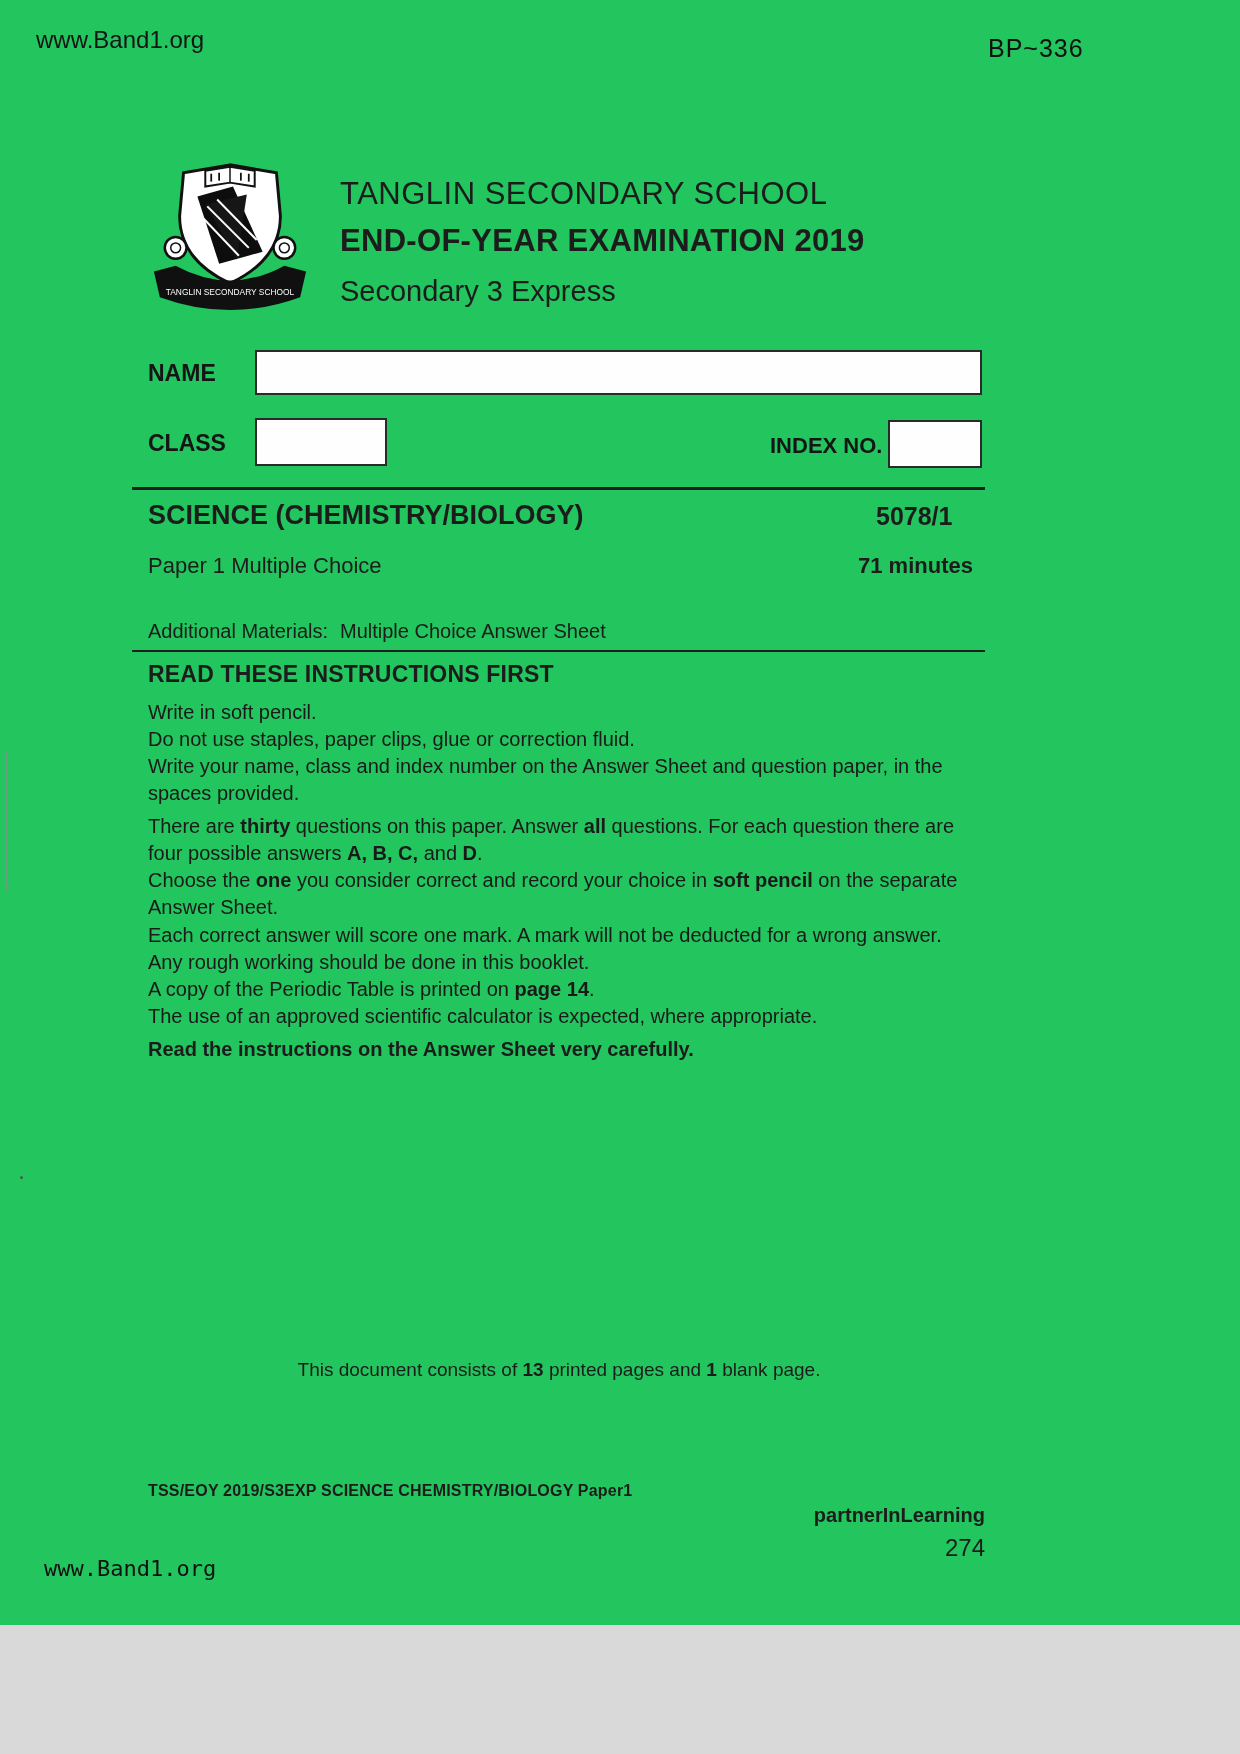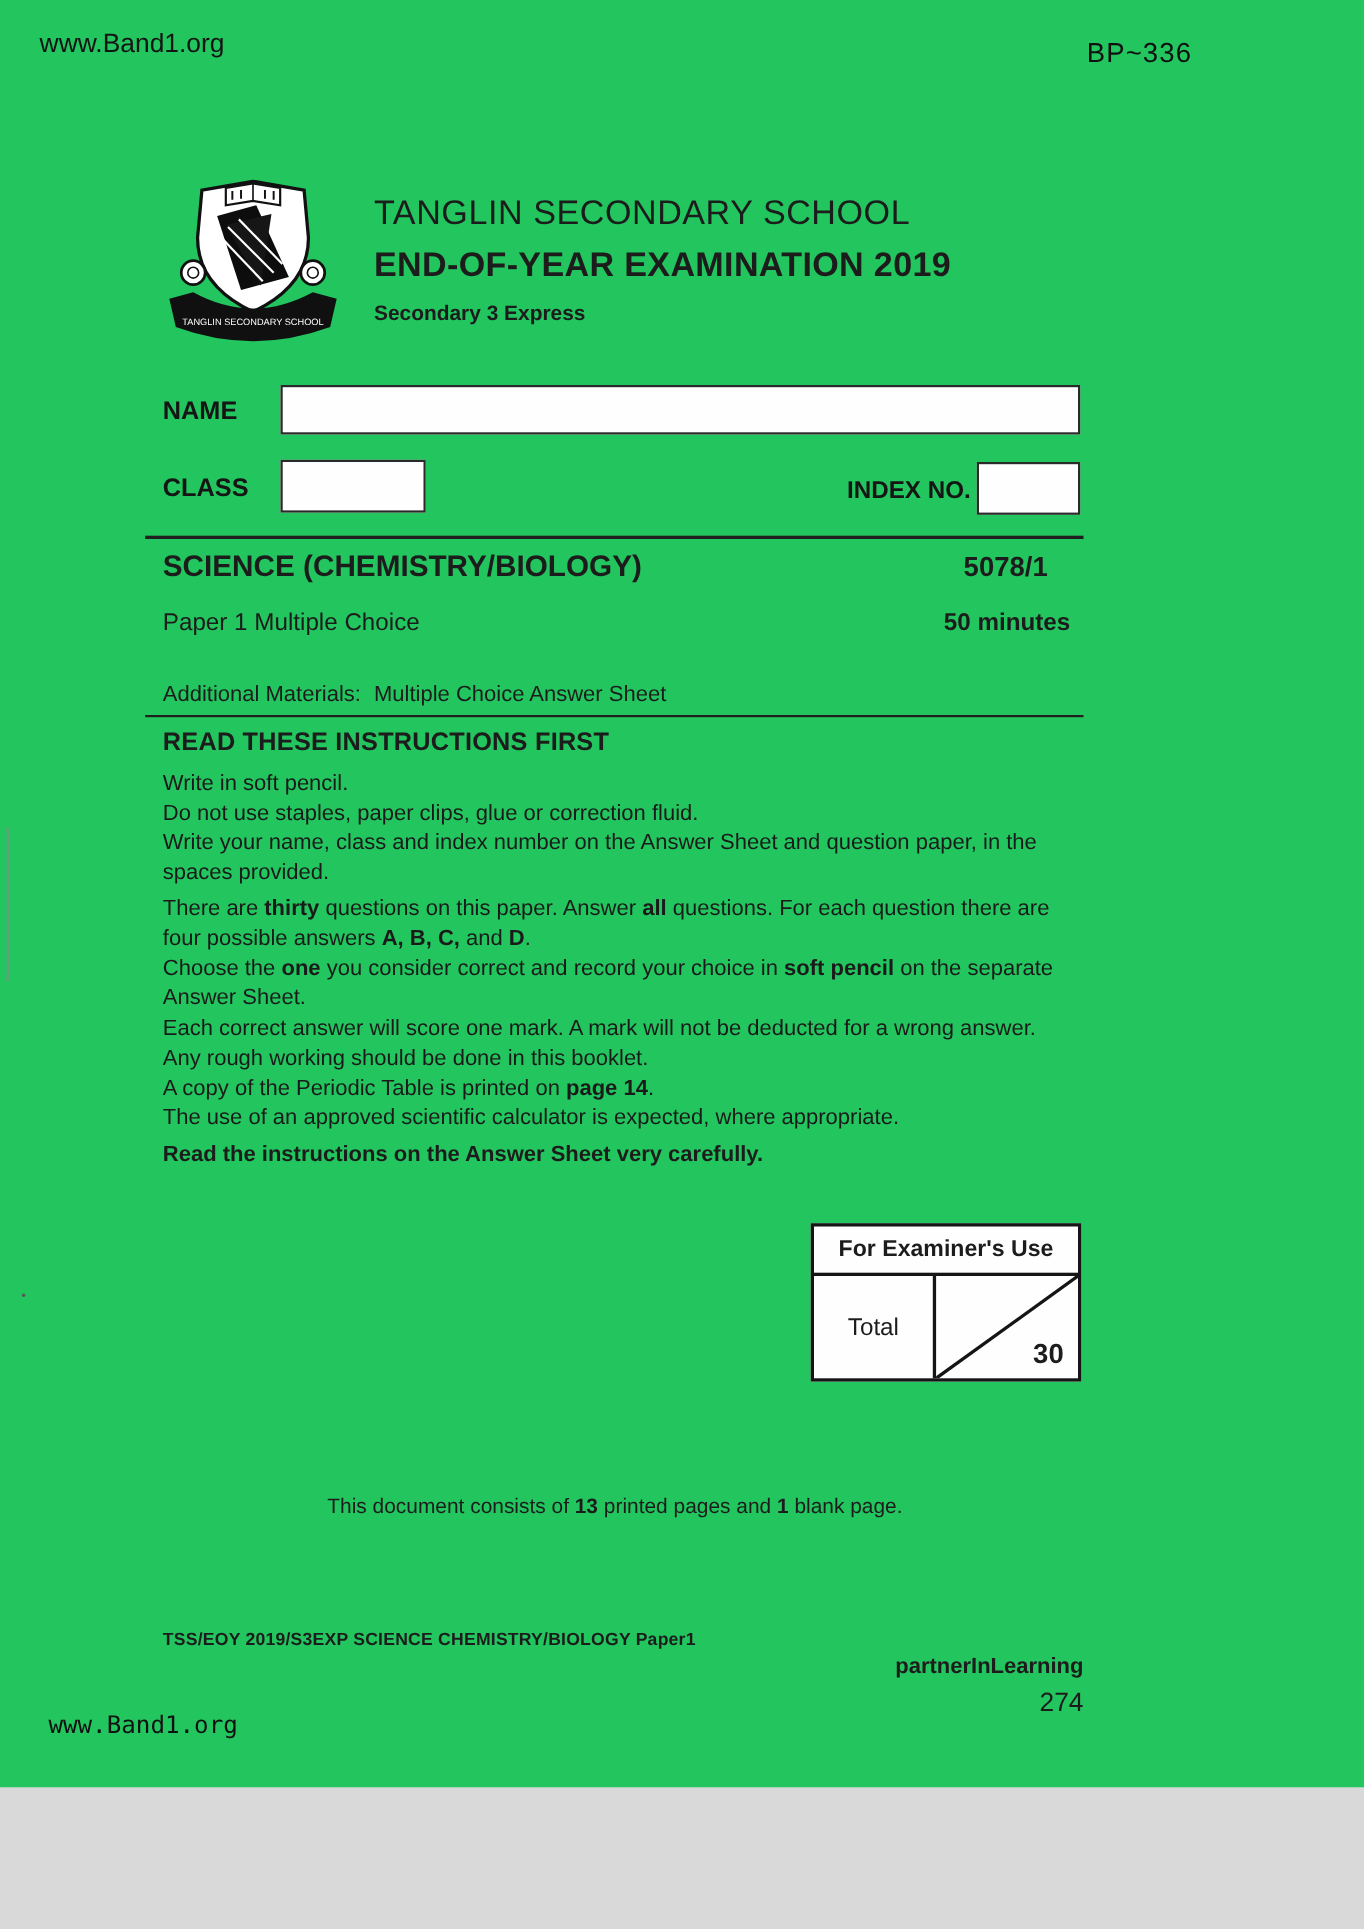--- a/index.html
+++ b/index.html
@@ -12,21 +12,21 @@
   .abs { position:absolute; }
 
   .watermark-top { left:36px; top:26px; font-size:24px; color:#141414; }
   .bp-code { left:988px; top:34px; font-size:25px; letter-spacing:1px; color:#101010; }
 
   .logo-wrap { left:146px; top:156px; width:168px; height:160px; }
 
   .titles { left:340px; top:176px; }
   .school-name { font-size:31px; font-weight:500; letter-spacing:0.5px; margin-bottom:11px; }
   .exam-title  { font-size:31px; font-weight:700; letter-spacing:0.3px; margin-bottom:11px; }
-  .level       { font-size:19px; font-weight:700;margin-top:16px; }
+  .level       { font-size:29px; font-weight:400;margin-top:16px; }
 
   .field-label { font-weight:700; font-size:23px; color:#151515; }
   .name-label  { left:148px; top:360px; }
   .name-box    { left:255px; top:350px; width:727px; height:45px; border:2px solid #2a2a2a; background:#fefefe; }
   .class-label { left:148px; top:430px;text-align:center; }
   .class-box   { left:255px; top:418px; width:132px; height:48px; border:2px solid #2a2a2a; background:#fefefe; }
   .index-label { left:770px; top:433px; font-size:22px; }
   .index-box   { left:888px; top:420px; width:94px; height:48px; border:2px solid #2a2a2a; background:#fefefe; }
 
   .rule { background:#1f1f1f; }
@@ -118,47 +118,35 @@
   <div class="abs class-box"></div>
 
   <div class="abs field-label index-label">INDEX NO.</div>
   <div class="abs index-box"></div>
 
   <div class="abs rule rule-1"></div>
 
   <div class="abs subject-title">SCIENCE (CHEMISTRY/BIOLOGY)</div>
   <div class="abs paper-code">5078/1</div>
   <div class="abs paper-title">Paper 1 Multiple Choice</div>
-  <div class="abs duration">50 minutes</div>
+  <div class="abs duration">71 minutes</div>
 
   <div class="abs additional">
     <span>Additional Materials:</span>
     <span class="mat-value">Multiple Choice Answer Sheet</span>
   </div>
 
   <div class="abs rule rule-2"></div>
 
   <div class="abs instr-heading">READ THESE INSTRUCTIONS FIRST</div>
   <div class="abs body-text para-1">Write in soft pencil.<br>Do not use staples, paper clips, glue or correction fluid.<br>Write your name, class and index number on the Answer Sheet and question paper, in the spaces provided.</div>
   <div class="abs body-text para-2">There are <b>thirty</b> questions on this paper. Answer <b>all</b> questions. For each question there are four possible answers <b>A, B, C,</b> and <b>D</b>.<br>Choose the <b>one</b> you consider correct and record your choice in <b>soft pencil</b> on the separate Answer Sheet.</div>
   <div class="abs body-text para-3">Each correct answer will score one mark. A mark will not be deducted for a wrong answer.<br>Any rough working should be done in this booklet.<br>A copy of the Periodic Table is printed on <b>page 14</b>.<br>The use of an approved scientific calculator is expected, where appropriate.</div>
   <div class="abs final-note">Read the instructions on the Answer Sheet very carefully.</div>
 
-  <div class="abs examiner-box">
-    <div class="examiner-header">For Examiner's Use</div>
-    <div class="examiner-row">
-      <div class="examiner-label-cell">Total</div>
-      <div class="examiner-score-cell">
-        <svg viewBox="0 0 100 100" preserveAspectRatio="none">
-          <line x1="0" y1="100" x2="100" y2="0" stroke="#151515" stroke-width="3" vector-effect="non-scaling-stroke"></line>
-        </svg>
-        <span class="examiner-total">30</span>
-      </div>
-    </div>
-  </div>
 
   <div class="abs consists-note">This document consists of <b>13</b> printed pages and <b>1</b> blank page.</div>
   <div class="abs doc-ref">TSS/EOY 2019/S3EXP SCIENCE CHEMISTRY/BIOLOGY Paper1</div>
   <div class="abs footer-center">
     <div class="partner">partnerInLearning</div>
     <div class="page-number">274</div>
   </div>
   <div class="abs watermark-bottom">www.Band1.org</div>
 
   <div class="abs scan-vline"></div>

